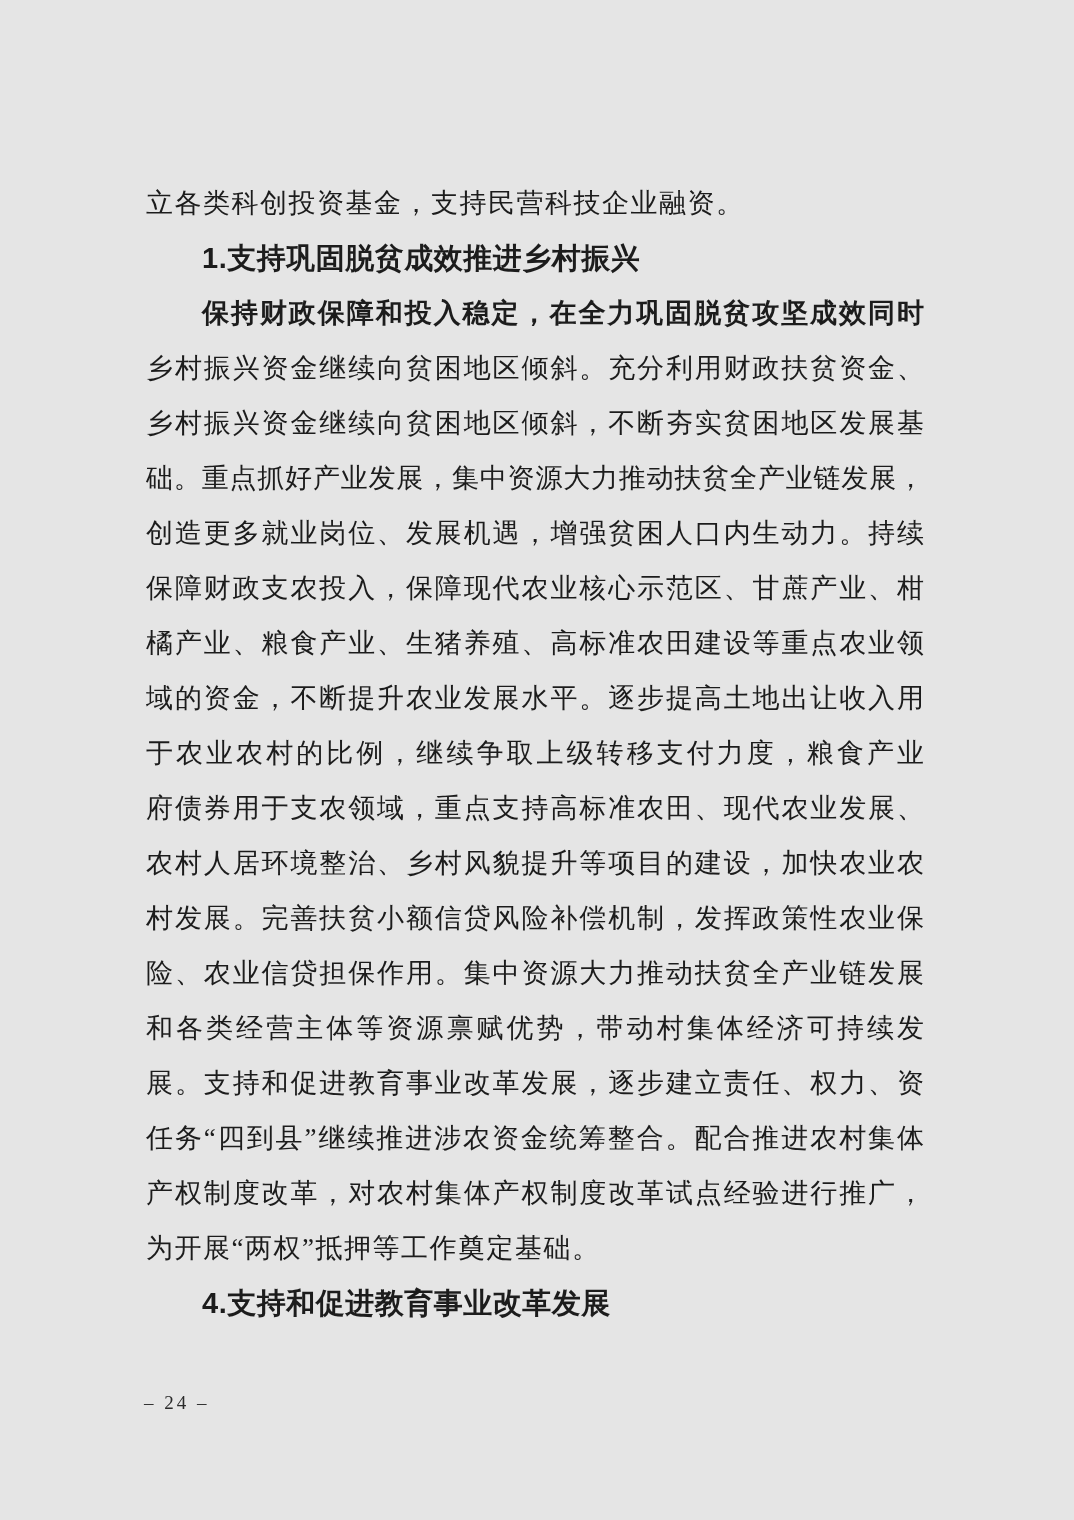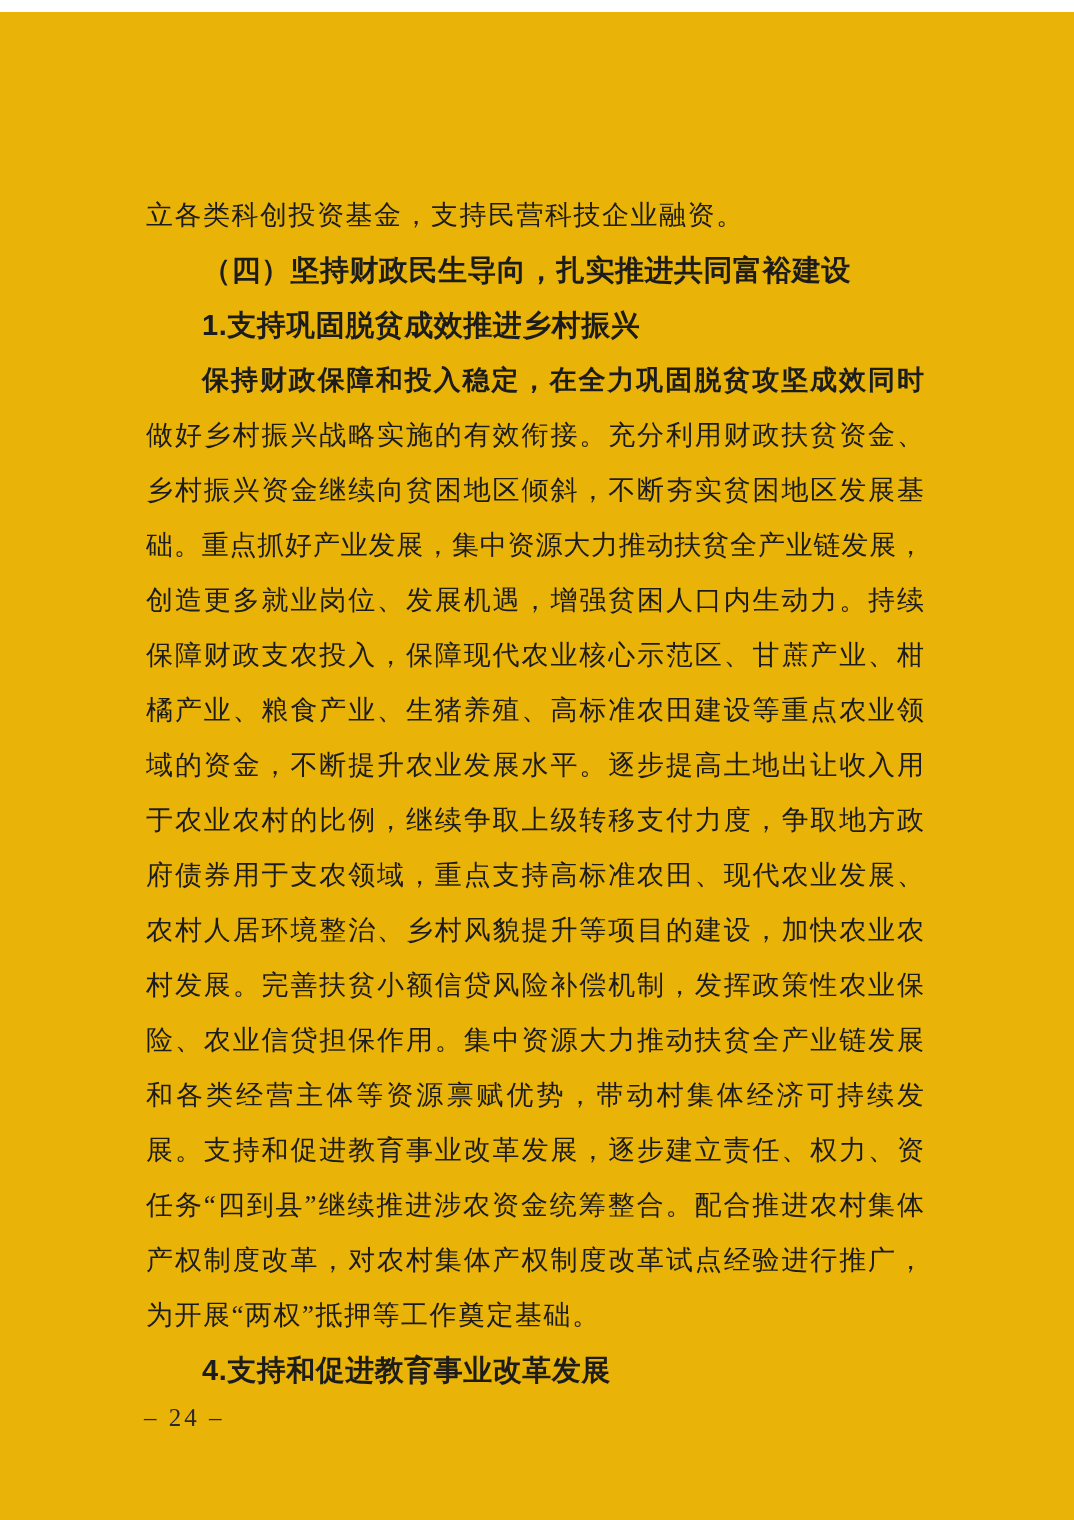--- a/index.html
+++ b/index.html
@@ -7,22 +7,21 @@
   body {
     background: #ffffff;
     position: relative;
     font-family: "Liberation Serif", "DejaVu Serif", serif;
     color: #1c1c1c;
     overflow: hidden;
   }
   .doc-page {
     position: absolute;
     inset: 0;
-    background: #eab308;
-    margin-top: 12px;
+    background: #e5e5e5;
   }
   .text-block {
     position: absolute;
     left: 146px;
     top: 176px;
     width: 778px;
   }
   .line {
     height: 55px;
     line-height: 55px;
@@ -42,43 +41,42 @@
   .line.heading {
     font-weight: 700;
     font-size: 29px;
     letter-spacing: 0.5px;
     font-family: "Liberation Sans", "DejaVu Sans", sans-serif;
   }
   .page-number {
     position: absolute;
     left: 144px;
     top: 1392px;
-    font-size: 25px;
+    font-size: 19px;
     letter-spacing: 3px;
     color: #2a2a2a;
     font-family: "Liberation Serif", "DejaVu Serif", serif;
   }
 </style>
 </head>
 <body>
 
 <div class="doc-page">
   <div class="text-block">
     <div class="line">立各类科创投资基金，支持民营科技企业融资。</div>
-    <div class="line heading indent">（四）坚持财政民生导向，扎实推进共同富裕建设</div>
     <div class="line heading indent">1.支持巩固脱贫成效推进乡村振兴</div>
     <div class="line justify indent">保持财政保障和投入稳定，在全力巩固脱贫攻坚成效同时</div>
-    <div class="line justify">做好乡村振兴战略实施的有效衔接。充分利用财政扶贫资金、</div>
+    <div class="line justify">乡村振兴资金继续向贫困地区倾斜。充分利用财政扶贫资金、</div>
     <div class="line justify">乡村振兴资金继续向贫困地区倾斜，不断夯实贫困地区发展基</div>
     <div class="line justify">础。重点抓好产业发展，集中资源大力推动扶贫全产业链发展，</div>
     <div class="line justify">创造更多就业岗位、发展机遇，增强贫困人口内生动力。持续</div>
     <div class="line justify">保障财政支农投入，保障现代农业核心示范区、甘蔗产业、柑</div>
     <div class="line justify">橘产业、粮食产业、生猪养殖、高标准农田建设等重点农业领</div>
     <div class="line justify">域的资金，不断提升农业发展水平。逐步提高土地出让收入用</div>
-    <div class="line justify">于农业农村的比例，继续争取上级转移支付力度，争取地方政</div>
+    <div class="line justify">于农业农村的比例，继续争取上级转移支付力度，粮食产业</div>
     <div class="line justify">府债券用于支农领域，重点支持高标准农田、现代农业发展、</div>
     <div class="line justify">农村人居环境整治、乡村风貌提升等项目的建设，加快农业农</div>
     <div class="line justify">村发展。完善扶贫小额信贷风险补偿机制，发挥政策性农业保</div>
     <div class="line justify">险、农业信贷担保作用。集中资源大力推动扶贫全产业链发展</div>
     <div class="line justify">和各类经营主体等资源禀赋优势，带动村集体经济可持续发</div>
     <div class="line justify">展。支持和促进教育事业改革发展，逐步建立责任、权力、资金、</div>
     <div class="line justify">任务“四到县”继续推进涉农资金统筹整合。配合推进农村集体</div>
     <div class="line justify">产权制度改革，对农村集体产权制度改革试点经验进行推广，</div>
     <div class="line">为开展“两权”抵押等工作奠定基础。</div>
     <div class="line heading indent">4.支持和促进教育事业改革发展</div>

